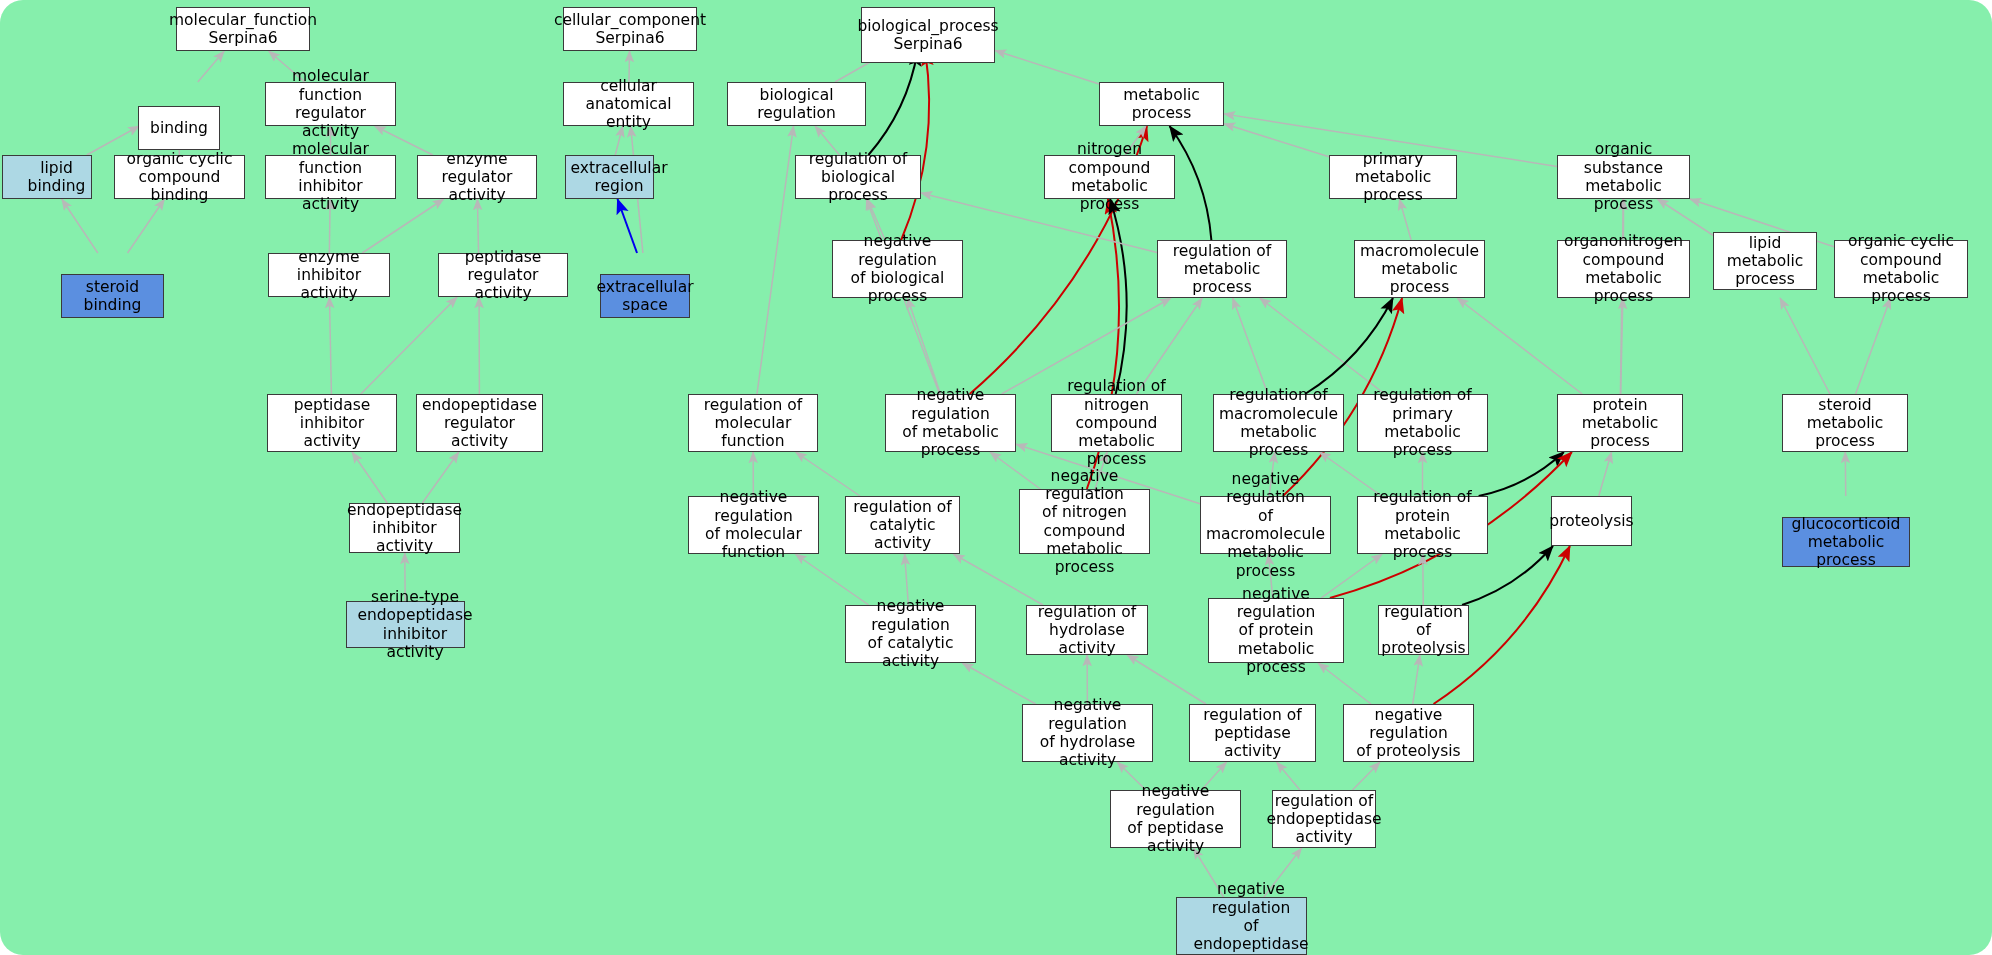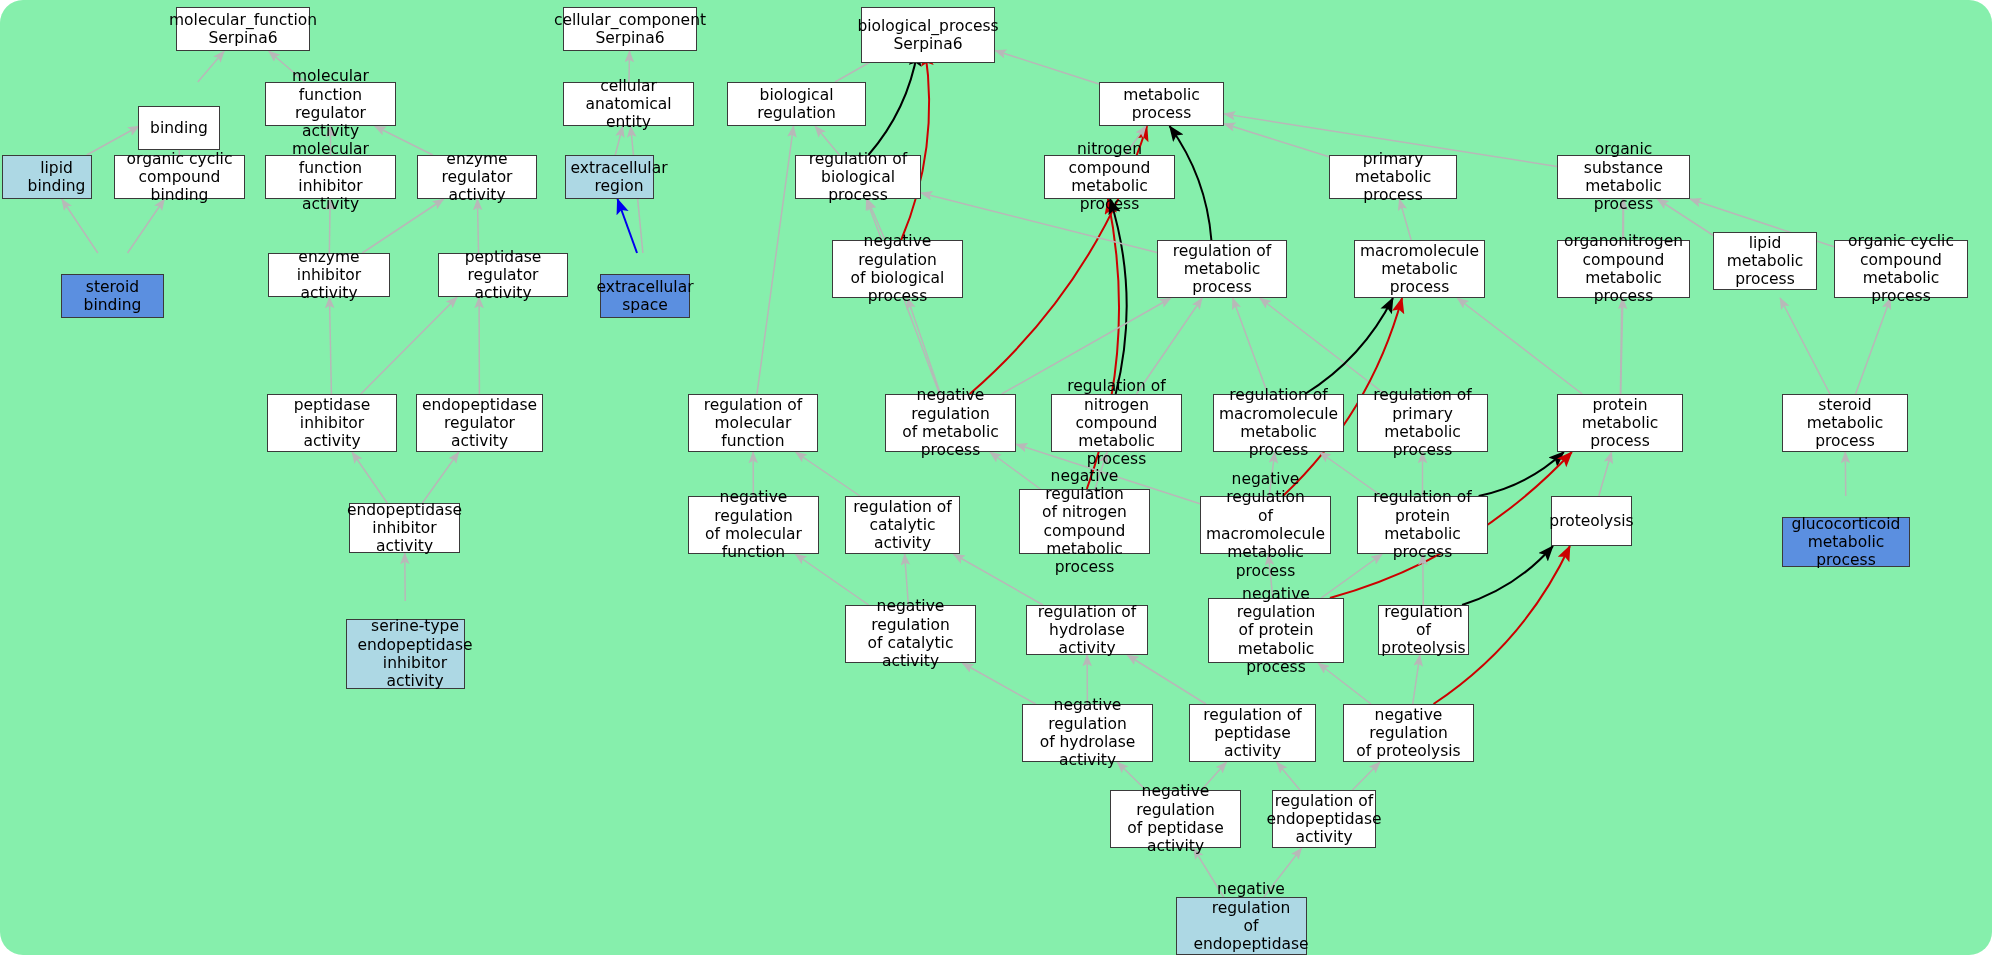--- a/index.html
+++ b/index.html
@@ -207,21 +207,21 @@
 process</div>
       <div class="node" style="left: 1200px; top: 496px; width: 131px; height: 58px;">negative regulation
 of macromolecule
 metabolic process</div>
       <div class="node" style="left: 1357px; top: 496px; width: 131px; height: 58px;">regulation of
 protein metabolic
 process</div>
       <div class="node" style="left: 1551px; top: 496px; width: 81px; height: 50px;">proteolysis</div>
       <div class="node blue" style="left: 1782px; top: 496px; width: 128px; height: 50px;">glucocorticoid
 metabolic process</div>
-      <div class="node lightblue" style="left: 346px; top: 619px; width: 119px; height: 70px;">serine-type
+      <div class="node lightblue" style="left: 346px; top: 601px; width: 119px; height: 47px;">serine-type
 endopeptidase
 inhibitor activity</div>
       <div class="node" style="left: 845px; top: 605px; width: 131px; height: 58px;">negative regulation
 of catalytic
 activity</div>
       <div class="node" style="left: 1026px; top: 605px; width: 122px; height: 50px;">regulation of
 hydrolase activity</div>
       <div class="node" style="left: 1208px; top: 598px; width: 136px; height: 65px;">negative regulation
 of protein metabolic
 process</div>

